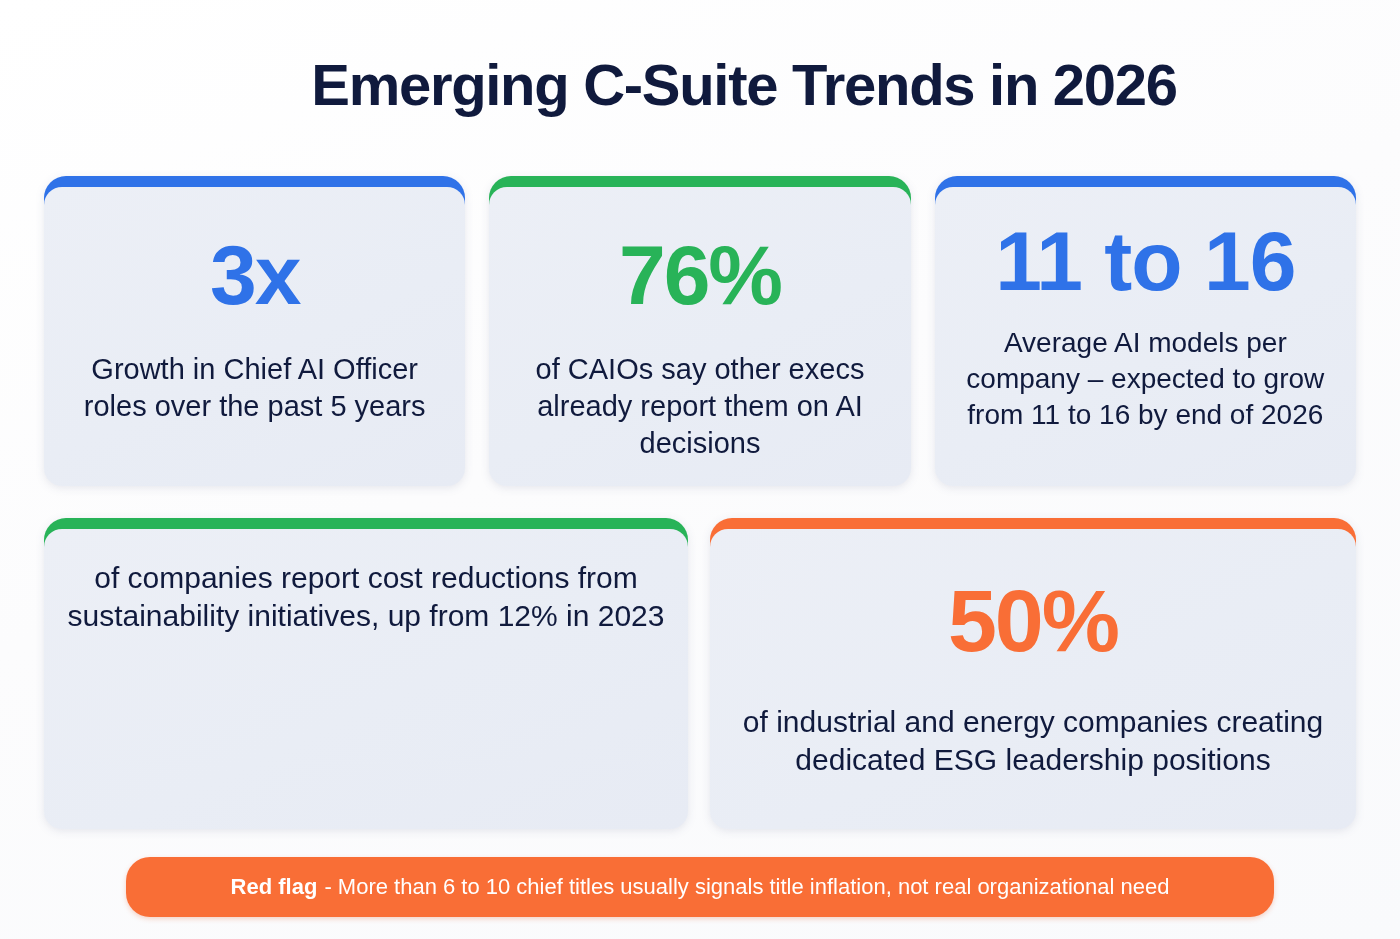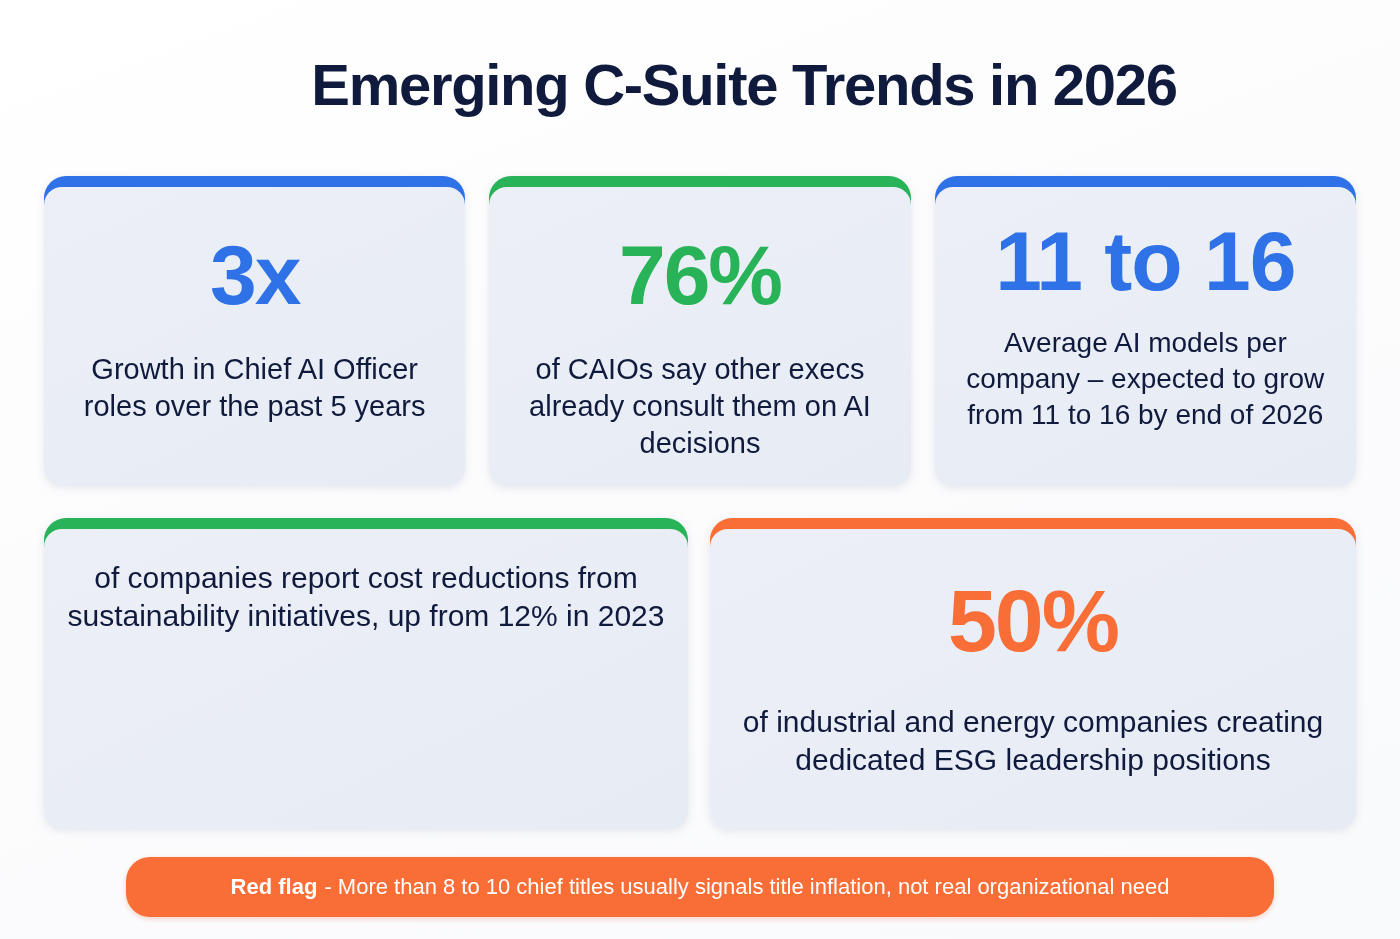--- a/index.html
+++ b/index.html
@@ -163,21 +163,21 @@
       <div class="card-body">
         <div class="stat" style="color: rgb(47, 114, 232);">3x</div>
         <div class="desc" style="color: rgb(16, 26, 61);">Growth in Chief AI Officer roles over the past 5 years</div>
       </div>
     </div>
 
     <div class="card card-2">
       <div class="card-accent" style="background: rgb(40, 179, 88);"></div>
       <div class="card-body">
         <div class="stat" style="color: rgb(40, 179, 88);">76%</div>
-        <div class="desc" style="color: rgb(16, 26, 61);">of CAIOs say other execs already consult them on AI decisions</div>
+        <div class="desc" style="color: rgb(16, 26, 61);">of CAIOs say other execs already report them on AI decisions</div>
       </div>
     </div>
 
     <div class="card card-3">
       <div class="card-accent" style="background: rgb(47, 114, 232);"></div>
       <div class="card-body">
         <div class="stat" style="color: rgb(47, 114, 232);">11 to 16</div>
         <div class="desc" style="color: rgb(16, 26, 61);">Average AI models per company – expected to grow from 11 to 16 by end of 2026</div>
       </div>
     </div>
@@ -198,16 +198,16 @@
       <div class="card-body">
         <div class="stat" style="color: rgb(249, 110, 54);">50%</div>
         <div class="desc" style="color: rgb(16, 26, 61);">of industrial and energy companies creating dedicated ESG leadership positions</div>
       </div>
     </div>
 
   </div>
 
   <div class="banner" style="background: rgb(249, 110, 54); color: rgb(255, 255, 255);">
     <span class="banner-label">Red flag</span>
-    <span class="banner-text">- More than 8 to 10 chief titles usually signals title inflation, not real organizational need</span>
+    <span class="banner-text">- More than 6 to 10 chief titles usually signals title inflation, not real organizational need</span>
   </div>
 
 </div>
 
 </body></html>

